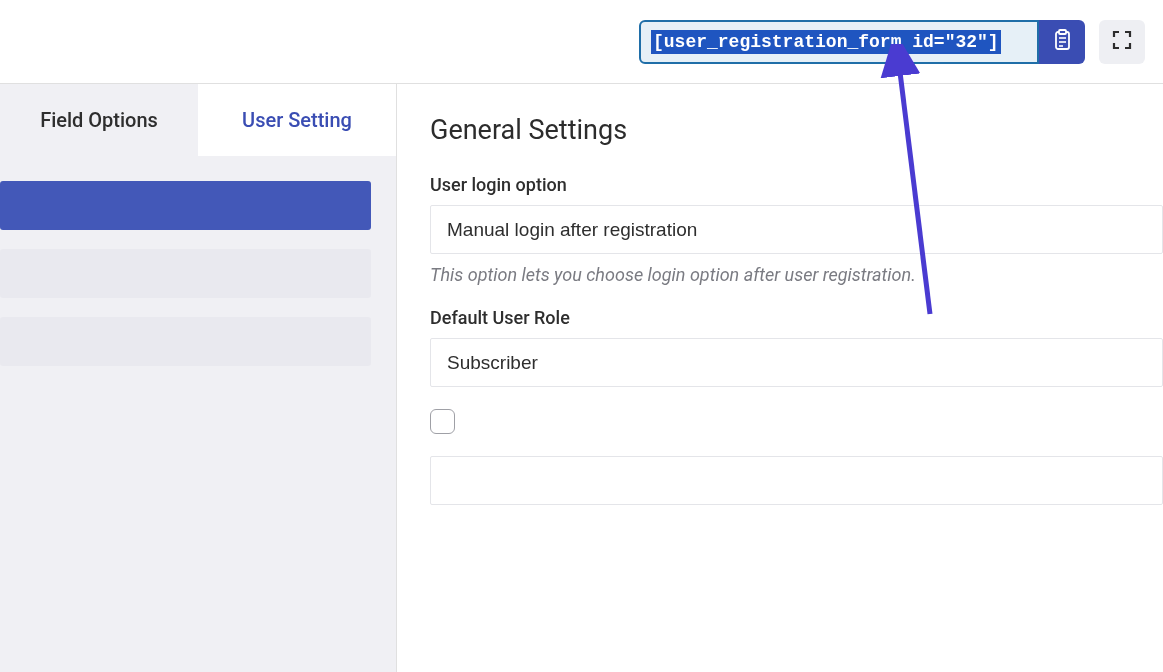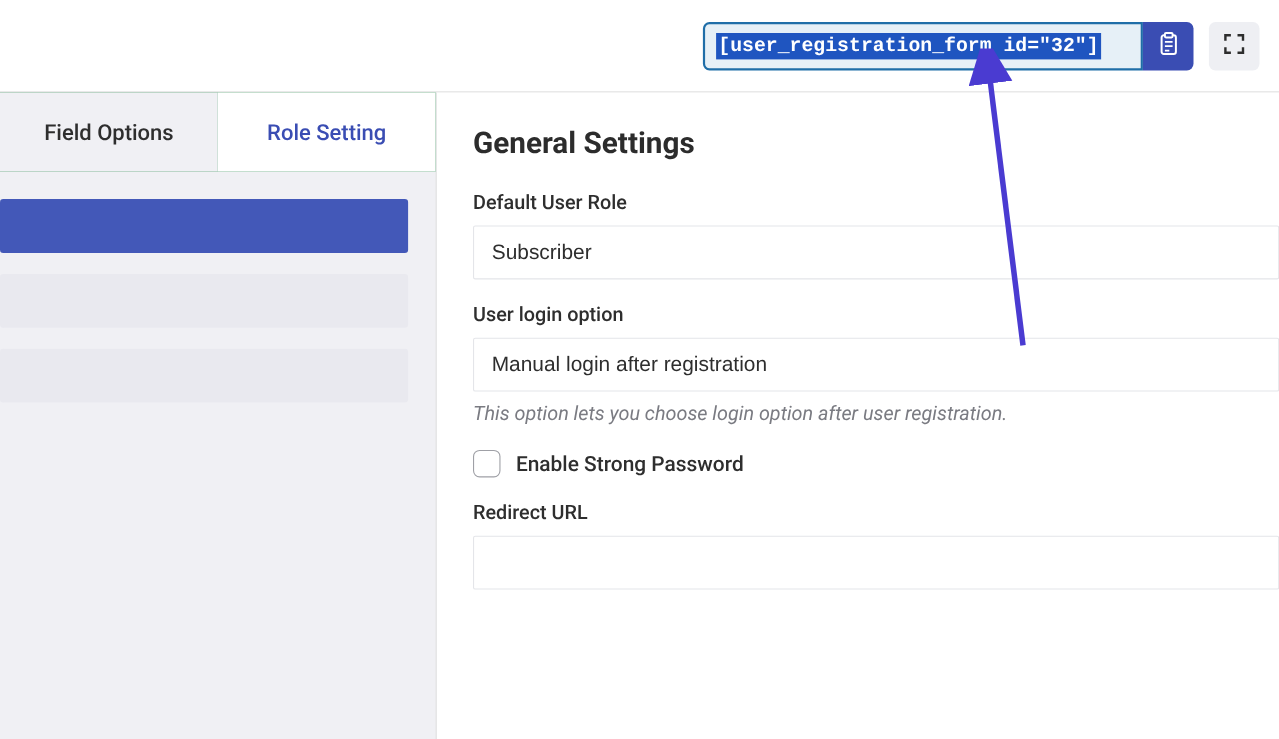--- a/index.html
+++ b/index.html
@@ -112,21 +112,21 @@
     .sidebar-item.active {
       background: #4358b8;
     }
     .main {
       flex: 1;
       padding: 30px 0 0 33px;
       overflow: hidden;
     }
     .page-title {
       font-size: 27px;
-      font-weight: 700;
+      font-weight: 400;
       color: #2c2c2c;
       margin-bottom: 28px;
     }
     .field {
       margin-bottom: 22px;
     }
     .field-label {
       font-size: 18px;
       font-weight: 500;
       color: #2e2e2e;
@@ -205,51 +205,49 @@
   </button>
 </div>
 
 <div class="layout">
   <div class="sidebar">
     <div class="tabs">
       <div class="tab">
         <span>Field Options</span>
       </div>
       <div class="tab active">
-        <span>Role Setting</span>
+        <span>User Setting</span>
       </div>
     </div>
     <div class="sidebar-items">
       <div class="sidebar-item active"></div>
       <div class="sidebar-item"></div>
       <div class="sidebar-item"></div>
     </div>
   </div>
 
   <div class="main">
     <h1 class="page-title">General Settings</h1>
 
     <div class="field">
-      <label class="field-label">Default User Role</label>
-      <input class="field-input" type="text" value="Subscriber" style="">
-    </div>
-
-    <div class="field">
       <label class="field-label">User login option</label>
       <input class="field-input" type="text" value="Manual login after registration" style="">
       <div class="field-help">This option lets you choose login option after user registration.</div>
     </div>
 
+    <div class="field">
+      <label class="field-label">Default User Role</label>
+      <input class="field-input" type="text" value="Subscriber" style="">
+    </div>
+
     <div class="checkbox-row">
       <div class="checkbox"></div>
-      <span class="checkbox-label">Enable Strong Password</span>
     </div>
 
     <div class="field">
-      <label class="field-label">Redirect URL</label>
       <input class="field-input" type="text" value="" style="">
     </div>
 
   </div>
 </div>
 
 <svg class="arrow-overlay" style="left:870px; top:44px;" width="90" height="280">
   <defs>
     <marker id="arrowhead" markerWidth="9" markerHeight="9" refX="4" refY="4" orient="auto">
       <polygon points="0 0, 9 4, 0 8" fill="#4a3bd1"></polygon>

